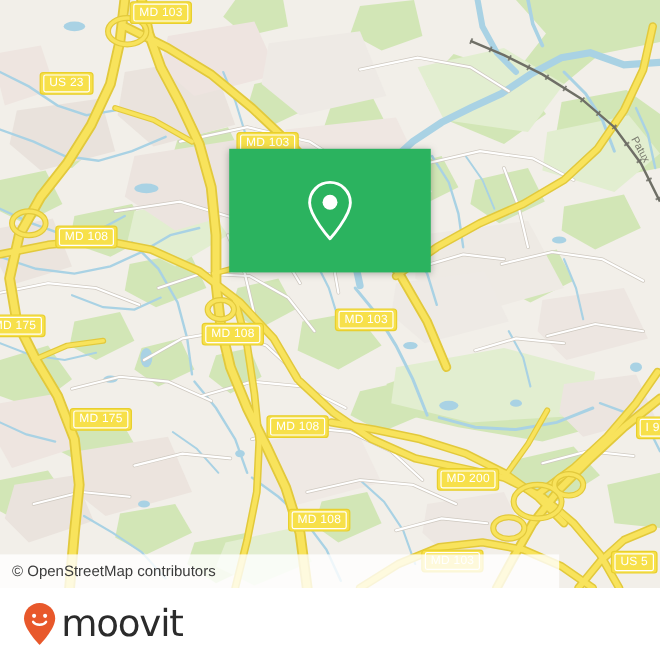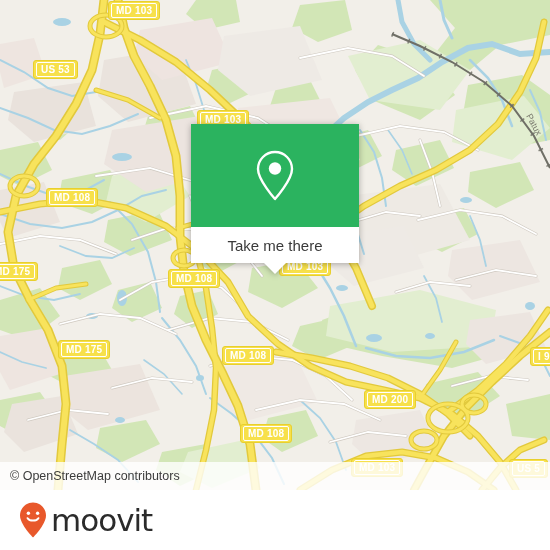--- a/index.html
+++ b/index.html
@@ -38,21 +38,21 @@
     border-radius: 3px;
     padding: 1px 2px;
     box-sizing: border-box;
     pointer-events: auto;
   }
   .shield .inner {
     border: 1.5px solid #ffffff;
     border-radius: 2px;
     color: #ffffff;
     font-size: 10px;
-    font-weight: bold;
+    font-weight: normal;
     font-family: "Liberation Sans", sans-serif;
     line-height: 13px;
     padding: 0 4px;
     white-space: nowrap;
     text-align: center;
     letter-spacing: 0.2px;
   }
 
   
   .rail-label {
@@ -104,21 +104,21 @@
     border-left: 11px solid transparent;
     border-right: 11px solid transparent;
     border-top: 11px solid #ffffff;
   }
 
   
   #attribution {
     position: absolute;
     left: 0;
     top: 462px;
-    width: 550px;
+    width: 466px;
     height: 28px;
     background: rgba(255,255,255,0.80);
     display: flex;
     align-items: center;
     text-align: right;
   }
   #attribution .txt {
     font-size: 12.5px;
     color: #3c3c3c;
     padding-left: 10px;
@@ -409,21 +409,21 @@
         </g>
 
       </g>
     </svg>
 
     <div id="shield-layer">
         <div class="shield" style="left: 108px; top: 1px;">
           <div class="inner">MD 103</div>
         </div>
         <div class="shield" style="left: 33px; top: 60px;">
-          <div class="inner">US 53</div>
+          <div class="inner">US 23</div>
         </div>
         <div class="shield" style="left: 197px; top: 110px;">
           <div class="inner">MD 103</div>
         </div>
         <div class="shield" style="left: 46px; top: 188px;">
           <div class="inner">MD 108</div>
         </div>
         <div class="shield" style="left: -14px; top: 262px;">
           <div class="inner">MD 175</div>
         </div>
@@ -459,24 +459,20 @@
     <div id="rail-label-layer">
         <div class="rail-label" style="left: 533px; top: 112px;">Patux</div>
       </div>
 
     <div id="popup">
       <div id="popup-head">
         <svg width="44" height="54" viewBox="0 0 44 54">
           <path d="M22 3 C12.6 3 5 10.6 5 20 C5 31 22 50 22 50 C22 50 39 31 39 20 C39 10.6 31.4 3 22 3 Z" fill="none" stroke="#ffffff" stroke-width="2.4" stroke-linejoin="round"></path>
           <circle cx="22" cy="19.5" r="6.2" fill="#ffffff"></circle>
         </svg>
-      </div>
-      <div id="popup-foot">
-        <span class="label">Take me there</span>
-        <span id="popup-tail"></span>
       </div>
     </div>
 
     <div id="attribution">
       <span class="txt">© OpenStreetMap contributors</span>
     </div>
   </div>
 
   <div id="footer">
     <div id="brand">

